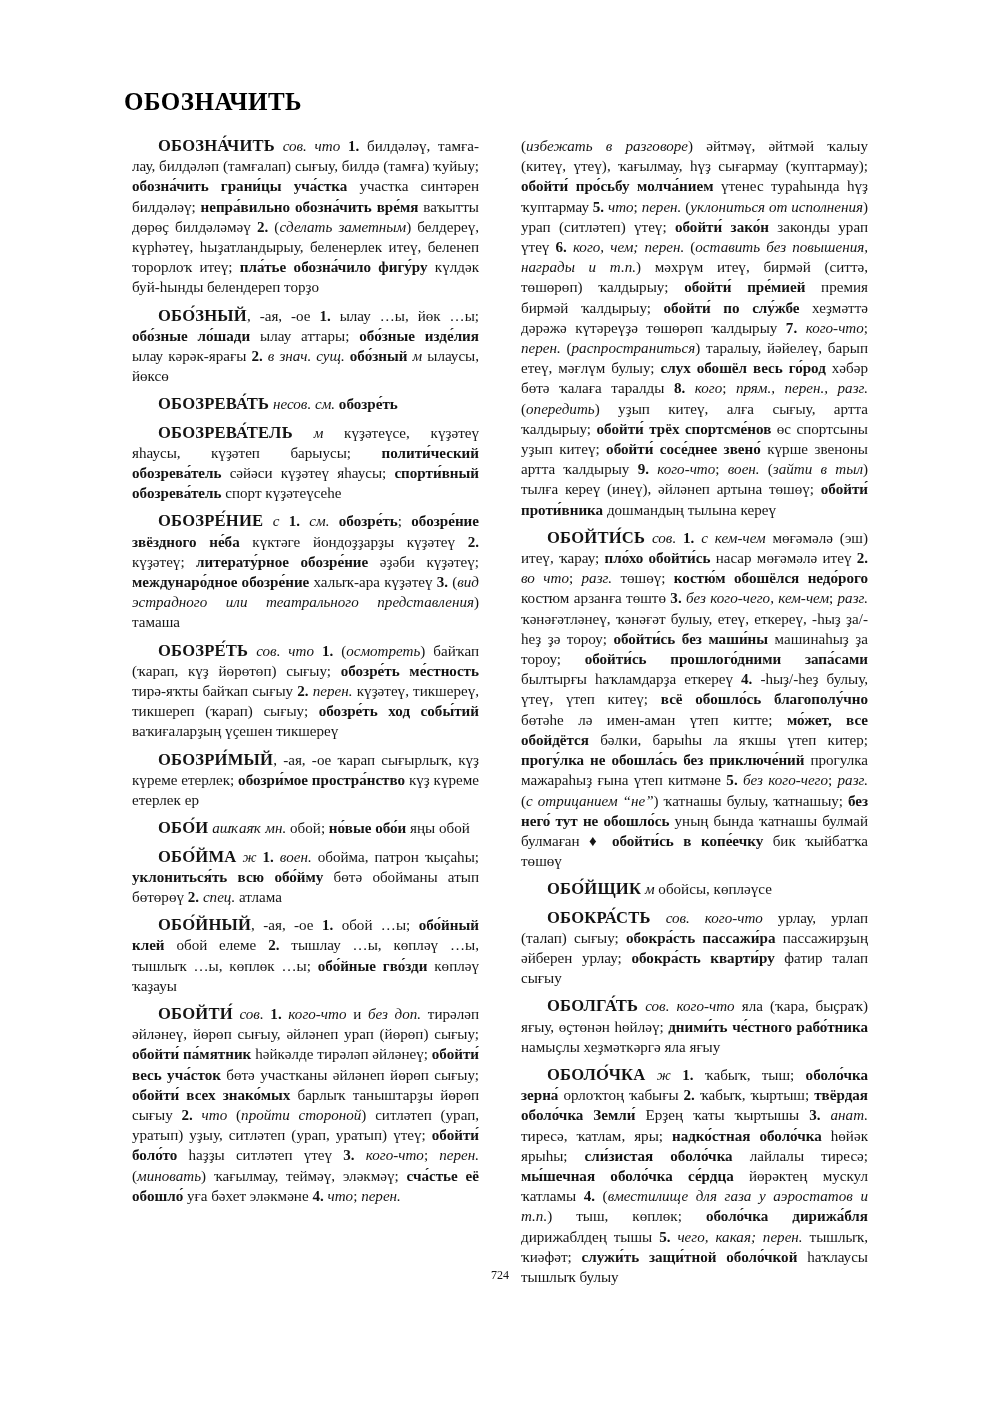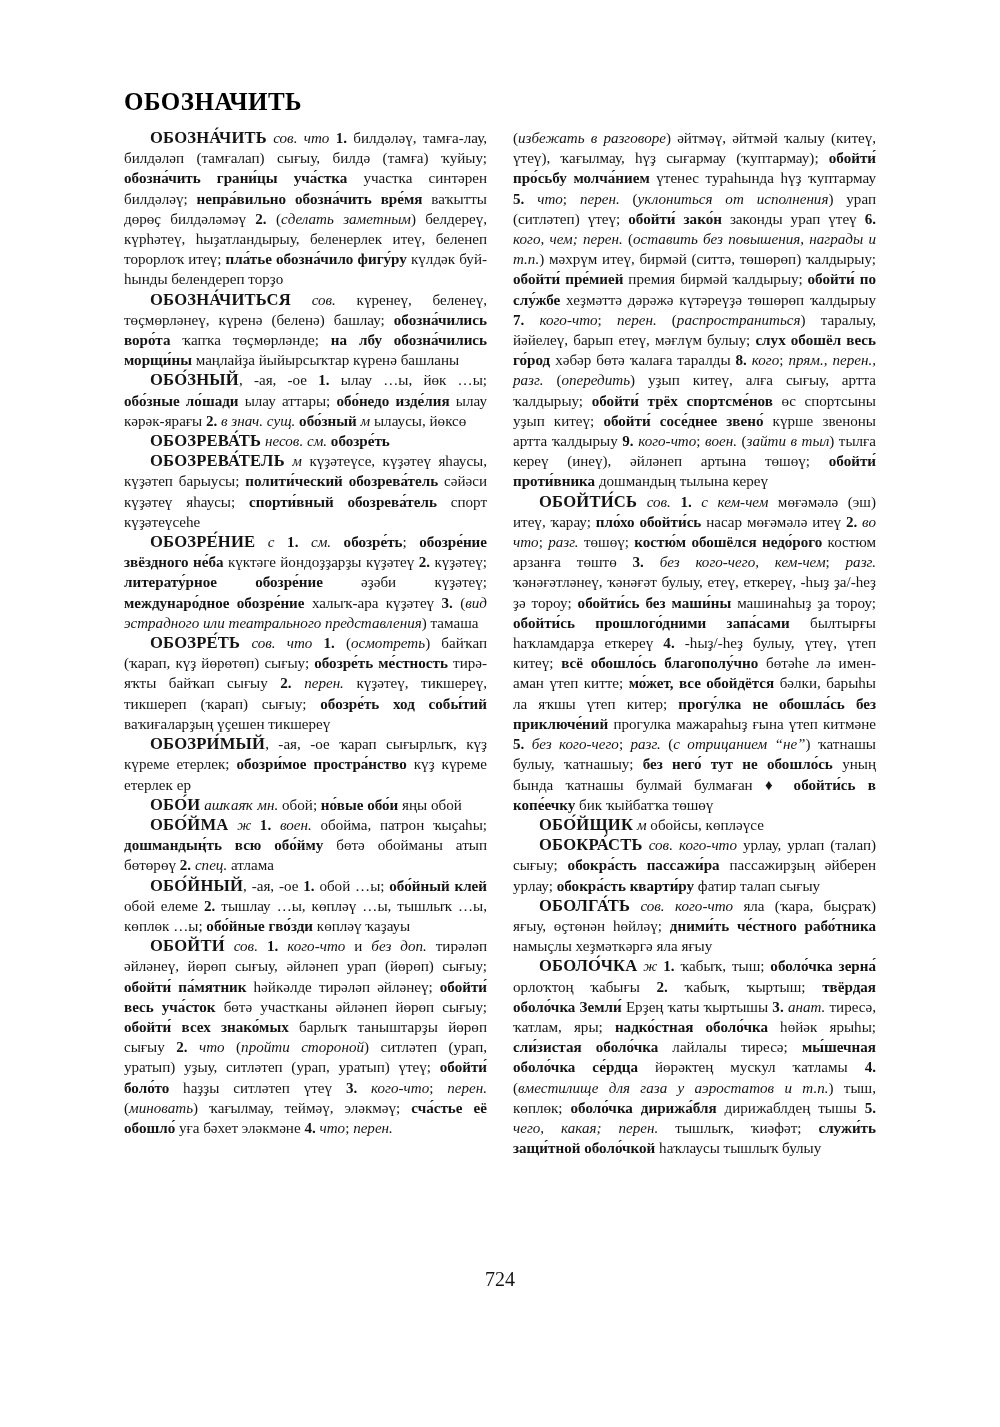--- a/index.html
+++ b/index.html
@@ -44,21 +44,21 @@
     width: 363px;
     font-size: 15.1px;
     line-height: 20.2px;
     text-align: justify;
     text-justify: inter-word;
     hyphens: manual;
     color: #141414;
   }
 
   .entry {
-    margin: 0;
+    margin: 8px;
     padding: 0;
     text-indent: 26px;
     text-align: justify;
   }
   .entry.cont {
     text-indent: 0;
   }
 
   .hw {
     font-weight: bold;
@@ -77,43 +77,42 @@
   .diamond {
     font-weight: bold;
   }
 
   .folio {
     position: absolute;
     top: 1268px;
     left: 0;
     width: 1000px;
     text-align: center;
-    font-size: 20px;
+    font-size: 12px;
     color: #141414;
   }
 </style>
 </head>
 <body>
 
 <div class="page">
 
   <div class="running-head">ОБОЗНАЧИТЬ</div>
 
   <div class="columns">
     <div class="col" id="col-left">
         <p class="entry"><span class="hw">ОБОЗНА́ЧИТЬ</span> <span class="gram">сов. что</span> <span class="num">1.</span> билдәләү, тамға-лау, билдәләп (тамғалап) сығыу, билдә (тамға) ҡуйыу; <span class="ru">обозна́чить грани́цы уча́стка</span> участка синтәрен билдәләү; <span class="ru">непра́вильно обозна́чить вре́мя</span> ваҡытты дөрөҫ билдәләмәү <span class="num">2.</span> (<span class="gram">сделать заметным</span>) белдереү, күрһәтеү, һыҙатландырыу, беленерлек итеү, беленеп торорлоҡ итеү; <span class="ru">пла́тье обозна́чило фигу́ру</span> күлдәк буй-һынды белендереп торҙо</p>
-        <p class="entry"><span class="hw">ОБОЗНА́ЧИТЬСЯ</span> <span class="gram">сов.</span> күренеү, беленеү, төҫмөрләнеү, күренә (беленә) башлау; <span class="ru">обозна́чились воро́та</span> ҡапҡа төҫмөрләнде; <span class="ru">на лбу обозна́чились морщи́ны</span> маңлайҙа йыйырсыҡтар күренә башланы</p>
-        <p class="entry"><span class="hw">ОБО́ЗНЫЙ</span>, -ая, -ое <span class="num">1.</span> ылау …ы, йөк …ы; <span class="ru">обо́зные ло́шади</span> ылау аттары; <span class="ru">обо́недо изде́лия</span> ылау кәрәк-ярағы <span class="num">2.</span> <span class="gram">в знач. сущ.</span> <span class="ru">обо́зный</span> <span class="gram">м</span> ылаусы, йөксө</p>
+        <p class="entry"><span class="hw">ОБО́ЗНЫЙ</span>, -ая, -ое <span class="num">1.</span> ылау …ы, йөк …ы; <span class="ru">обо́зные ло́шади</span> ылау аттары; <span class="ru">обо́зные изде́лия</span> ылау кәрәк-ярағы <span class="num">2.</span> <span class="gram">в знач. сущ.</span> <span class="ru">обо́зный</span> <span class="gram">м</span> ылаусы, йөксө</p>
         <p class="entry"><span class="hw">ОБОЗРЕВА́ТЬ</span> <span class="gram">несов. см.</span> <span class="ru">обозре́ть</span></p>
         <p class="entry"><span class="hw">ОБОЗРЕВА́ТЕЛЬ</span> <span class="gram">м</span> күҙәтеүсе, күҙәтеү яһаусы, күҙәтеп барыусы; <span class="ru">полити́ческий обозрева́тель</span> сәйәси күҙәтеү яһаусы; <span class="ru">спорти́вный обозрева́тель</span> спорт күҙәтеүсеһе</p>
         <p class="entry"><span class="hw">ОБОЗРЕ́НИЕ</span> <span class="gram">с</span> <span class="num">1.</span> <span class="gram">см.</span> <span class="ru">обозре́ть</span>; <span class="ru">обозре́ние звёздного не́ба</span> күктәге йондоҙҙарҙы күҙәтеү <span class="num">2.</span> күҙәтеү; <span class="ru">литерату́рное обозре́ние</span> әҙәби күҙәтеү; <span class="ru">междунаро́дное обозре́ние</span> халыҡ-ара күҙәтеү <span class="num">3.</span> (<span class="gram">вид эстрадного или театрального представления</span>) тамаша</p>
         <p class="entry"><span class="hw">ОБОЗРЕ́ТЬ</span> <span class="gram">сов. что</span> <span class="num">1.</span> (<span class="gram">осмотреть</span>) байҡап (ҡарап, күҙ йөрөтөп) сығыу; <span class="ru">обозре́ть ме́стность</span> тирә-яҡты байҡап сығыу <span class="num">2.</span> <span class="gram">перен.</span> күҙәтеү, тикшереү, тикшереп (ҡарап) сығыу; <span class="ru">обозре́ть ход собы́тий</span> ваҡиғаларҙың үҫешен тикшереү</p>
         <p class="entry"><span class="hw">ОБОЗРИ́МЫЙ</span>, -ая, -ое ҡарап сығырлыҡ, күҙ күреме етерлек; <span class="ru">обозри́мое простра́нство</span> күҙ күреме етерлек ер</p>
         <p class="entry"><span class="hw">ОБО́И</span> <span class="gram">ашҡаяҡ мн.</span> обой; <span class="ru">но́вые обо́и</span> яңы обой</p>
-        <p class="entry"><span class="hw">ОБО́ЙМА</span> <span class="gram">ж</span> <span class="num">1.</span> <span class="gram">воен.</span> обойма, патрон ҡыҫаһы; <span class="ru">дошмандың́ть всю обо́йму</span> бөтә обойманы атып бөтөрөү <span class="num">2.</span> <span class="gram">спец.</span> атлама</p>
+        <p class="entry"><span class="hw">ОБО́ЙМА</span> <span class="gram">ж</span> <span class="num">1.</span> <span class="gram">воен.</span> обойма, патрон ҡыҫаһы; <span class="ru">уклониться́ть всю обо́йму</span> бөтә обойманы атып бөтөрөү <span class="num">2.</span> <span class="gram">спец.</span> атлама</p>
         <p class="entry"><span class="hw">ОБО́ЙНЫЙ</span>, -ая, -ое <span class="num">1.</span> обой …ы; <span class="ru">обо́йный клей</span> обой елеме <span class="num">2.</span> тышлау …ы, көпләү …ы, тышлыҡ …ы, көплөк …ы; <span class="ru">обо́йные гво́зди</span> көпләү ҡаҙауы</p>
         <p class="entry"><span class="hw">ОБОЙТИ́</span> <span class="gram">сов.</span> <span class="num">1.</span> <span class="gram">кого-что</span> и <span class="gram">без доп.</span> тирәләп әйләнеү, йөрөп сығыу, әйләнеп урап (йөрөп) сығыу; <span class="ru">обойти́ па́мятник</span> һәйкәлде тирәләп әйләнеү; <span class="ru">обойти́ весь уча́сток</span> бөтә участканы әйләнеп йөрөп сығыу; <span class="ru">обойти́ всех знако́мых</span> барлыҡ таныштарҙы йөрөп сығыу <span class="num">2.</span> <span class="gram">что</span> (<span class="gram">пройти стороной</span>) ситләтеп (урап, уратып) уҙыу, ситләтеп (урап, уратып) үтеү; <span class="ru">обойти́ боло́то</span> һаҙҙы ситләтеп үтеү <span class="num">3.</span> <span class="gram">кого-что</span>; <span class="gram">перен.</span> (<span class="gram">миновать</span>) ҡағылмау, теймәү, эләкмәү; <span class="ru">сча́стье её обошло́</span> уға бәхет эләкмәне <span class="num">4.</span> <span class="gram">что</span>; <span class="gram">перен.</span></p>
       </div>
     <div class="col" id="col-right">
         <p class="entry cont">(<span class="gram">избежать в разговоре</span>) әйтмәү, әйтмәй ҡалыу (китеү, үтеү), ҡағылмау, һүҙ сығармау (ҡуптармау); <span class="ru">обойти́ про́сьбу молча́нием</span> үтенес тураһында һүҙ ҡуптармау <span class="num">5.</span> <span class="gram">что</span>; <span class="gram">перен.</span> (<span class="gram">уклониться от исполнения</span>) урап (ситләтеп) үтеү; <span class="ru">обойти́ зако́н</span> законды урап үтеү <span class="num">6.</span> <span class="gram">кого, чем; перен.</span> (<span class="gram">оставить без повышения, награды и т.п.</span>) мәхрүм итеү, бирмәй (ситтә, төшөрөп) ҡалдырыу; <span class="ru">обойти́ пре́мией</span> премия бирмәй ҡалдырыу; <span class="ru">обойти́ по слу́жбе</span> хеҙмәттә дәрәжә күтәреүҙә төшөрөп ҡалдырыу <span class="num">7.</span> <span class="gram">кого-что</span>; <span class="gram">перен.</span> (<span class="gram">распространиться</span>) таралыу, йәйелеү, барып етеү, мәғлүм булыу; <span class="ru">слух обошёл весь го́род</span> хәбәр бөтә ҡалаға таралды <span class="num">8.</span> <span class="gram">кого</span>; <span class="gram">прям., перен., разг.</span> (<span class="gram">опередить</span>) уҙып китеү, алға сығыу, артта ҡалдырыу; <span class="ru">обойти́ трёх спортсме́нов</span> өс спортсыны уҙып китеү; <span class="ru">обойти́ сосе́днее звено́</span> күрше звеноны артта ҡалдырыу <span class="num">9.</span> <span class="gram">кого-что</span>; <span class="gram">воен.</span> (<span class="gram">зайти в тыл</span>) тылға кереү (инеү), әйләнеп артына төшөү; <span class="ru">обойти́ проти́вника</span> дошмандың тылына кереү</p>
         <p class="entry"><span class="hw">ОБОЙТИ́СЬ</span> <span class="gram">сов.</span> <span class="num">1.</span> <span class="gram">с кем-чем</span> мөғәмәлә (эш) итеү, ҡарау; <span class="ru">пло́хо обойти́сь</span> насар мөғәмәлә итеү <span class="num">2.</span> <span class="gram">во что</span>; <span class="gram">разг.</span> төшөү; <span class="ru">костю́м обошёлся недо́рого</span> костюм арзанға төштө <span class="num">3.</span> <span class="gram">без кого-чего, кем-чем</span>; <span class="gram">разг.</span> ҡәнәғәтләнеү, ҡәнәғәт булыу, етеү, еткереү, -һыҙ ҙа/-һеҙ ҙә тороу; <span class="ru">обойти́сь без маши́ны</span> машинаһыҙ ҙа тороу; <span class="ru">обойти́сь прошлого́дними запа́сами</span> былтырғы һаҡламдарҙа еткереү <span class="num">4.</span> -һыҙ/-һеҙ булыу, үтеү, үтеп китеү; <span class="ru">всё обошло́сь благополу́чно</span> бөтәһе лә имен-аман үтеп китте; <span class="ru">мо́жет, все обойдётся</span> бәлки, барыһы ла яҡшы үтеп китер; <span class="ru">прогу́лка не обошла́сь без приключе́ний</span> прогулка мажараһыҙ ғына үтеп китмәне <span class="num">5.</span> <span class="gram">без кого-чего</span>; <span class="gram">разг.</span> (<span class="gram">с отрицанием “не”</span>) ҡатнашы булыу, ҡатнашыу; <span class="ru">без него́ тут не обошло́сь</span> уның бында ҡатнашы булмай булмаған <span class="diamond">♦</span> <span class="ru">обойти́сь в копе́ечку</span> бик ҡыйбатҡа төшөү</p>
         <p class="entry"><span class="hw">ОБО́ЙЩИК</span> <span class="gram">м</span> обойсы, көпләүсе</p>
         <p class="entry"><span class="hw">ОБОКРА́СТЬ</span> <span class="gram">сов. кого-что</span> урлау, урлап (талап) сығыу; <span class="ru">обокра́сть пассажи́ра</span> пассажирҙың әйберен урлау; <span class="ru">обокра́сть кварти́ру</span> фатир талап сығыу</p>
         <p class="entry"><span class="hw">ОБОЛГА́ТЬ</span> <span class="gram">сов. кого-что</span> яла (ҡара, быҫраҡ) яғыу, өҫтөнән һөйләү; <span class="ru">дними́ть че́стного рабо́тника</span> намыҫлы хеҙмәткәргә яла яғыу</p>
         <p class="entry"><span class="hw">ОБОЛО́ЧКА</span> <span class="gram">ж</span> <span class="num">1.</span> ҡабыҡ, тыш; <span class="ru">оболо́чка зерна́</span> орлоҡтоң ҡабығы <span class="num">2.</span> ҡабыҡ, ҡыртыш; <span class="ru">твёрдая оболо́чка Земли́</span> Ерҙең ҡаты ҡыртышы <span class="num">3.</span> <span class="gram">анат.</span> тиресә, ҡатлам, яры; <span class="ru">надко́стная оболо́чка</span> һөйәк ярыһы; <span class="ru">сли́зистая оболо́чка</span> лайлалы тиресә; <span class="ru">мы́шечная оболо́чка се́рдца</span> йөрәктең мускул ҡатламы <span class="num">4.</span> (<span class="gram">вместилище для газа у аэростатов и т.п.</span>) тыш, көплөк; <span class="ru">оболо́чка дирижа́бля</span> дирижаблдең тышы <span class="num">5.</span> <span class="gram">чего, какая; перен.</span> тышлыҡ, ҡиәфәт; <span class="ru">служи́ть защи́тной оболо́чкой</span> һаҡлаусы тышлыҡ булыу</p>

